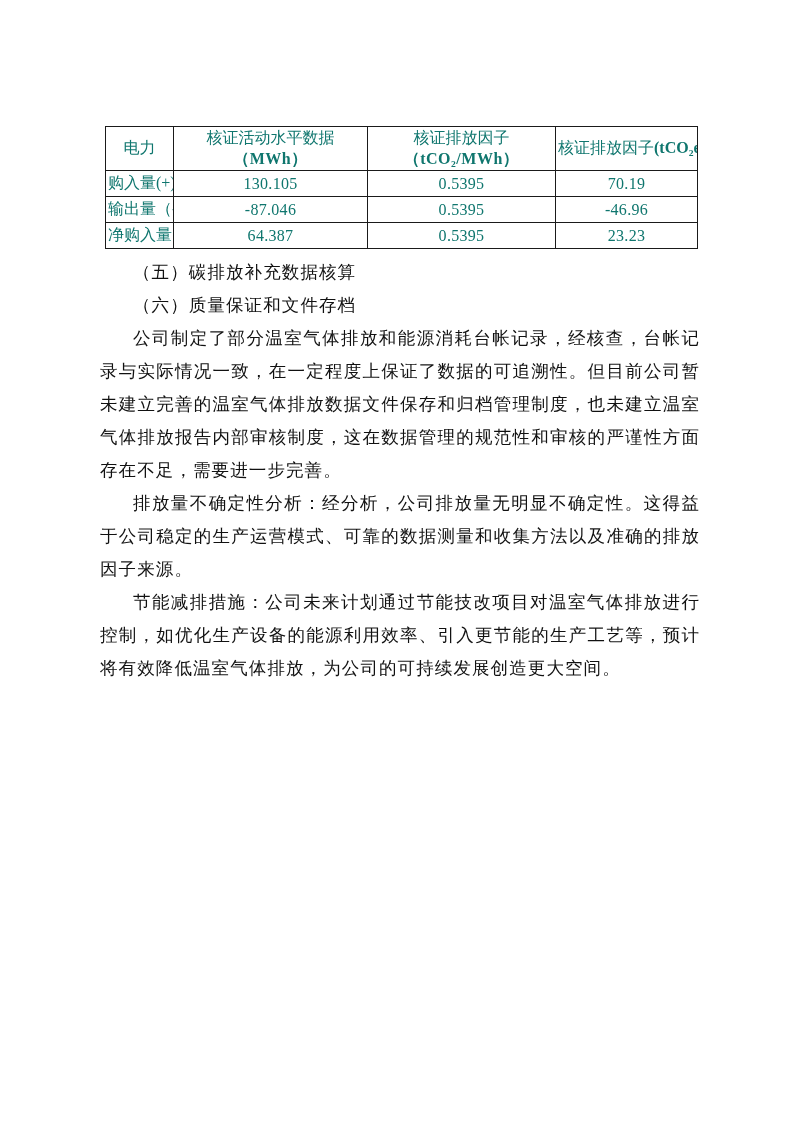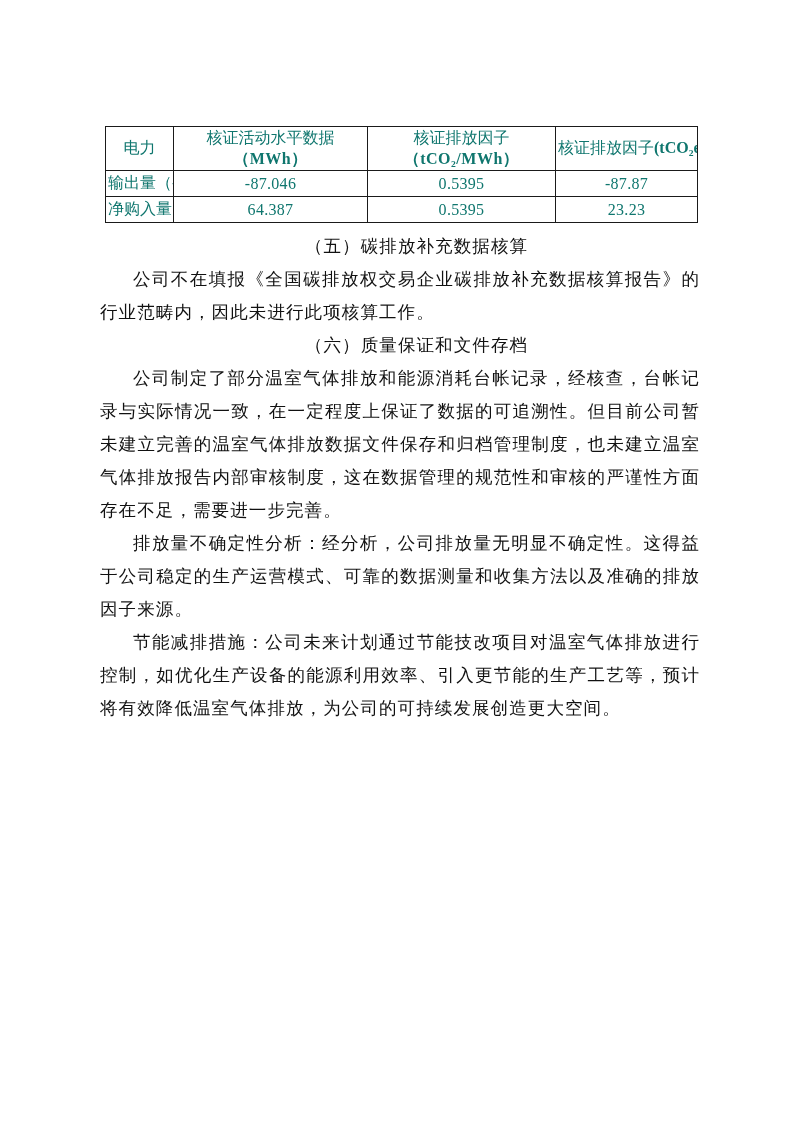--- a/index.html
+++ b/index.html
@@ -67,21 +67,21 @@
     line-height: 33px;
     letter-spacing: 1.1px;
     text-align: justify;
   }
   .sec-heading,
   .sec-para {
     margin: 0;
     text-indent: 33px;
   }
   .sec-heading {
-    text-align: center;
+    text-align: left;
   }
 </style>
 </head>
 <body>
 
 <div class="doc">
 
   <table class="emission-table">
     <colgroup>
       <col style="width:68px">
@@ -102,36 +102,41 @@
           <span class="hdr-title">核证排放因子</span>
           <span class="hdr-unit">（tCO₂/MWh）</span>
         </th>
         <th>
           <span class="hdr-title">核证排放因子</span><span class="hdr-unit-inline">(tCO₂e)</span>
         </th>
       </tr>
     </thead>
     <tbody>
       <tr>
+        <td>购入量(+)</td>
+        <td class="num">130.105</td>
+        <td class="num">0.5395</td>
+        <td class="num">70.19</td>
+      </tr>
+      <tr>
         <td>输出量（-）</td>
         <td class="num">-87.046</td>
         <td class="num">0.5395</td>
-        <td class="num">-87.87</td>
+        <td class="num">-46.96</td>
       </tr>
       <tr>
         <td>净购入量</td>
         <td class="num">64.387</td>
         <td class="num">0.5395</td>
         <td class="num">23.23</td>
       </tr>
     </tbody>
   </table>
 
   <div class="text-flow">
     <p class="sec-heading">（五）碳排放补充数据核算</p>
-    <p class="sec-para">公司不在填报《全国碳排放权交易企业碳排放补充数据核算报告》的行业范畴内，因此未进行此项核算工作。</p>
     <p class="sec-heading">（六）质量保证和文件存档</p>
     <p class="sec-para">公司制定了部分温室气体排放和能源消耗台帐记录，经核查，台帐记录与实际情况一致，在一定程度上保证了数据的可追溯性。但目前公司暂未建立完善的温室气体排放数据文件保存和归档管理制度，也未建立温室气体排放报告内部审核制度，这在数据管理的规范性和审核的严谨性方面存在不足，需要进一步完善。</p>
     <p class="sec-para">排放量不确定性分析：经分析，公司排放量无明显不确定性。这得益于公司稳定的生产运营模式、可靠的数据测量和收集方法以及准确的排放因子来源。</p>
     <p class="sec-para">节能减排措施：公司未来计划通过节能技改项目对温室气体排放进行控制，如优化生产设备的能源利用效率、引入更节能的生产工艺等，预计将有效降低温室气体排放，为公司的可持续发展创造更大空间。</p>
   </div>
 
 </div>
 
 </body></html>

